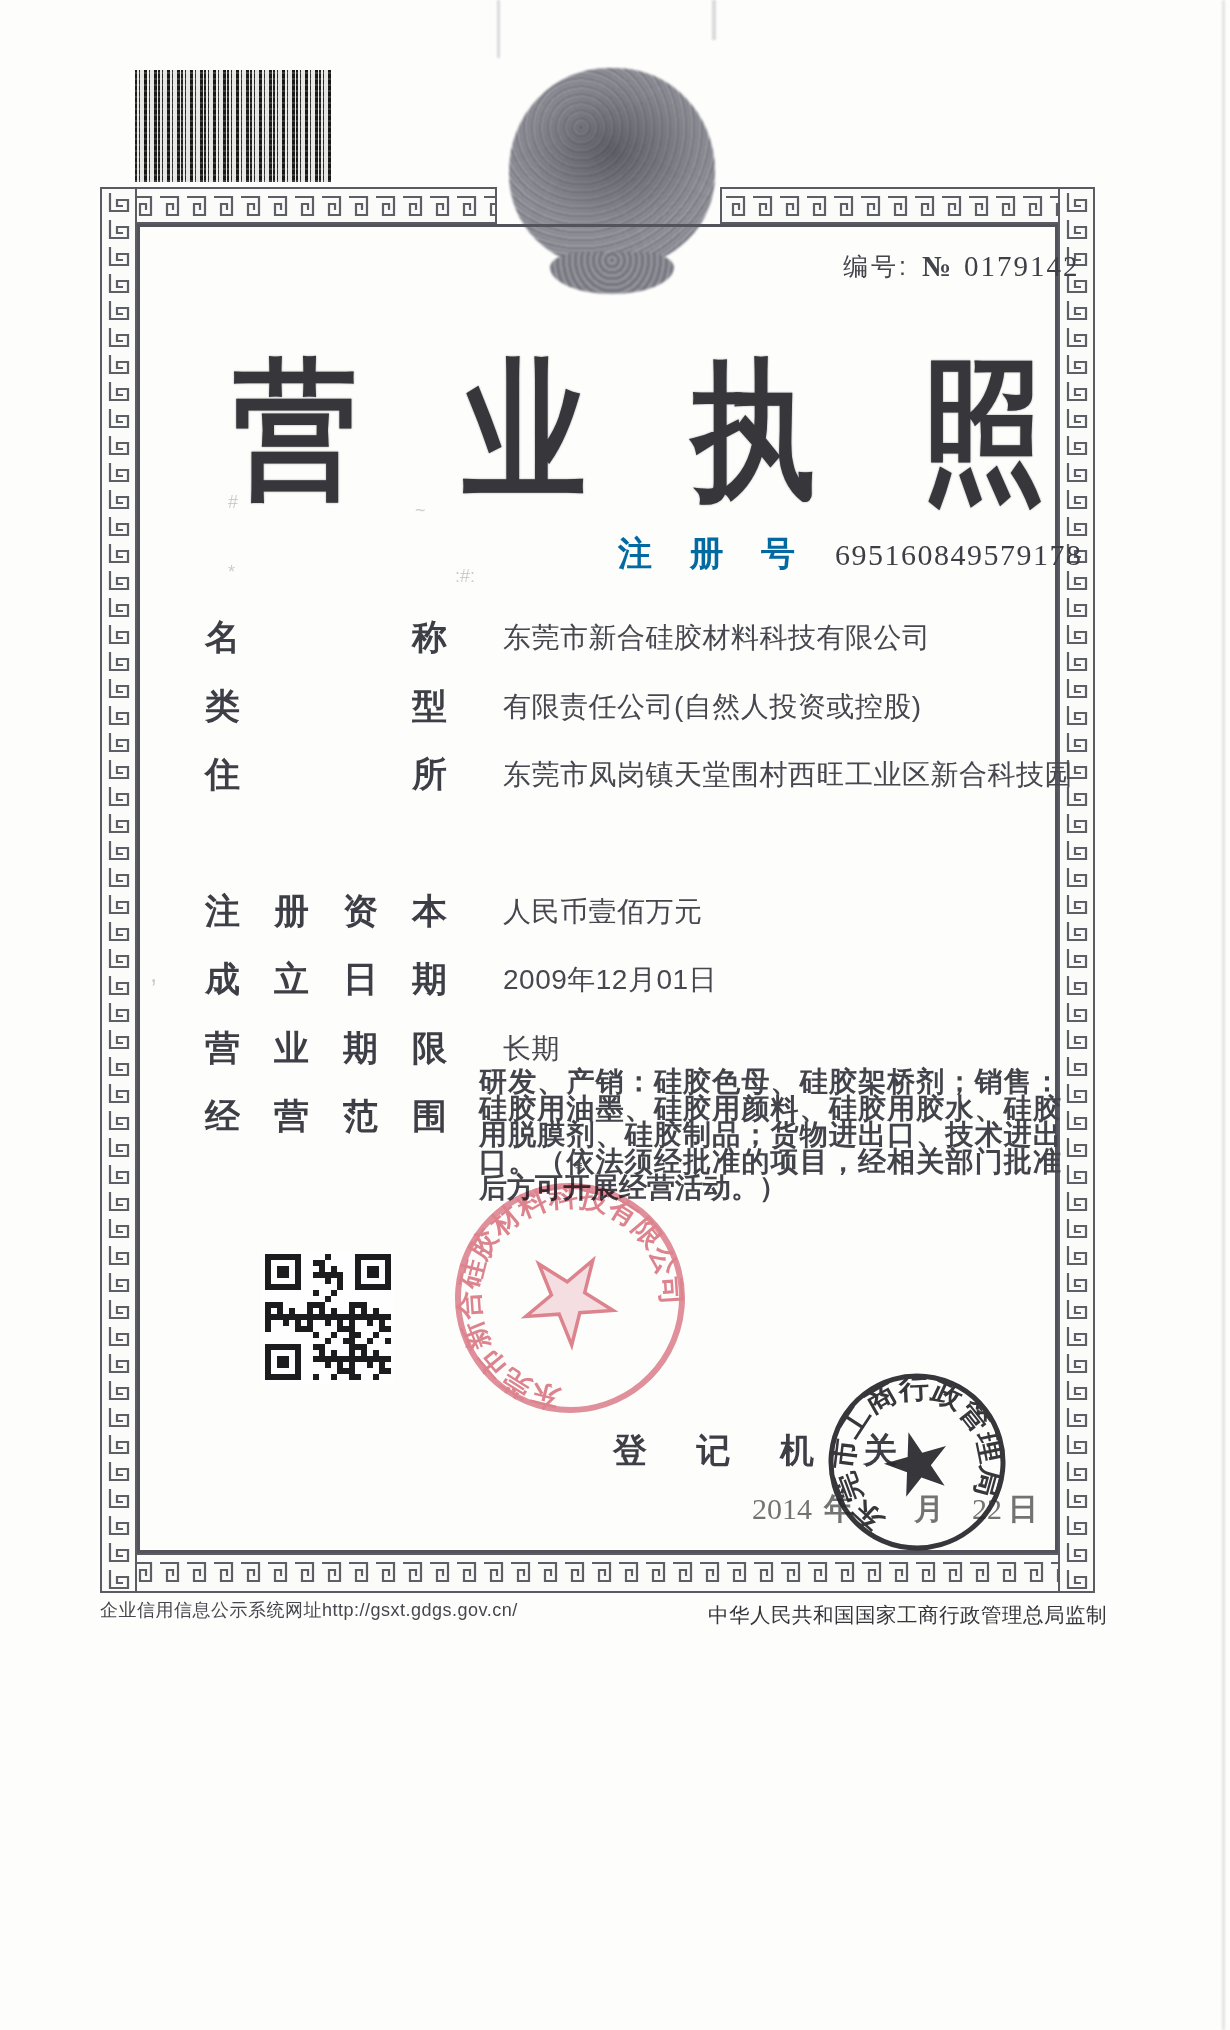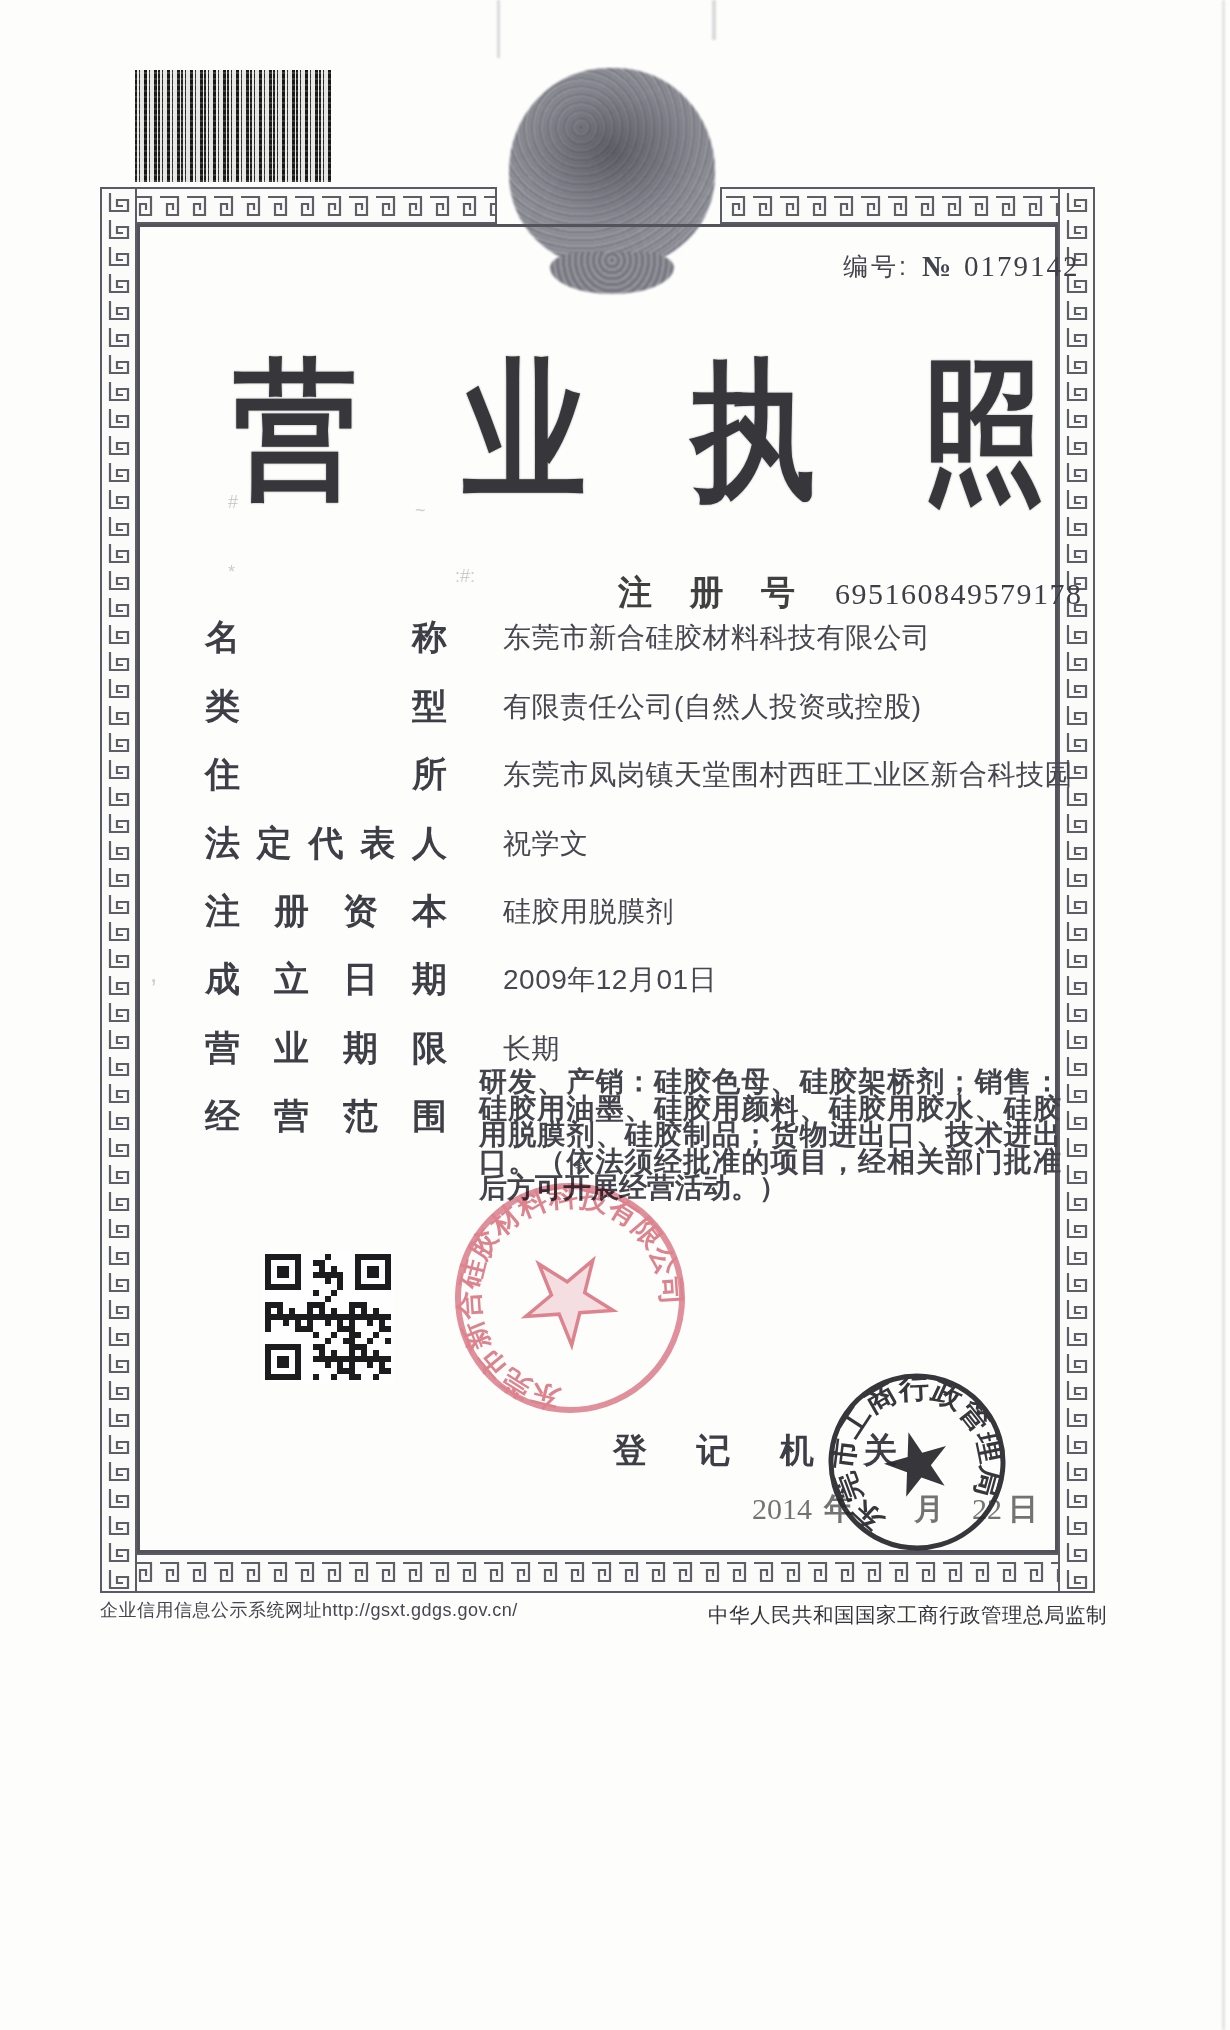--- a/index.html
+++ b/index.html
@@ -38,21 +38,21 @@
 
   
   .serial{left:843px;top:250px;display:flex;align-items:center;gap:13px;color:#44444c;}
   .serial .lbl{font-size:25px;letter-spacing:3px;}
   .serial .nosign{font-family:"Liberation Serif",serif;font-weight:800;font-size:29px;}
   .serial .digits{font-family:"Liberation Serif",serif;font-size:29px;letter-spacing:2px;color:#3f3f47;}
   .title{left:150px;top:332px;width:930px;text-align:center;font-size:150px;font-weight:900;
          color:#36363b;letter-spacing:44px;transform:scaleX(.82);transform-origin:center;
          text-shadow:0 0 2px rgba(40,40,45,.55);white-space:nowrap;}
   .regline{left:618px;top:531px;display:flex;align-items:baseline;}
-  .regline .lbl{font-size:34px;font-weight:600;letter-spacing:14px;color:#404040;margin-top:39px;}
+  .regline .lbl{font-size:34px;font-weight:600;letter-spacing:14px;color:#0369a1;}
   .regline .num{font-family:"Liberation Serif",serif;font-size:30px;letter-spacing:1.5px;
                 margin-left:26px;color:#3e3e46;}
 
   
   .row{position:absolute;left:205px;display:flex;align-items:flex-start;width:870px;gap:24px;}
   .row .flabel{display:block;width:242px;font-size:35px;font-weight:600;color:#3e3e46;
                text-align:justify;text-align-last:justify;flex:none;}
   .row .fvalue{margin-left:32px;margin-top:5px;font-size:28px;color:#47474f;letter-spacing:.5px;white-space:nowrap;}
   .scope-value{left:479px;top:1069px;width:582px;font-size:28px;line-height:26.5px;
                font-weight:700;color:#43434b;text-align:justify;}
@@ -162,27 +162,23 @@
     <span class="fvalue">东莞市新合硅胶材料科技有限公司</span>
   </div>
   <div class="row" style="top:683px">
     <span class="flabel">类 型</span>
     <span class="fvalue">有限责任公司(自然人投资或控股)</span>
   </div>
   <div class="row" style="top:751px">
     <span class="flabel">住 所</span>
     <span class="fvalue">东莞市凤岗镇天堂围村西旺工业区新合科技园</span>
   </div>
-  <div class="row" style="top:820px">
-    <span class="flabel">法 定 代 表 人</span>
-    <span class="fvalue">祝学文</span>
-  </div>
   <div class="row" style="top:888px">
     <span class="flabel">注 册 资 本</span>
-    <span class="fvalue">硅胶用脱膜剂</span>
+    <span class="fvalue">人民币壹佰万元</span>
   </div>
   <div class="row" style="top:956px">
     <span class="flabel">成 立 日 期</span>
     <span class="fvalue">2009年12月01日</span>
   </div>
   <div class="row" style="top:1025px">
     <span class="flabel">营 业 期 限</span>
     <span class="fvalue">长期</span>
   </div>
   <div class="row" style="top:1093px">

